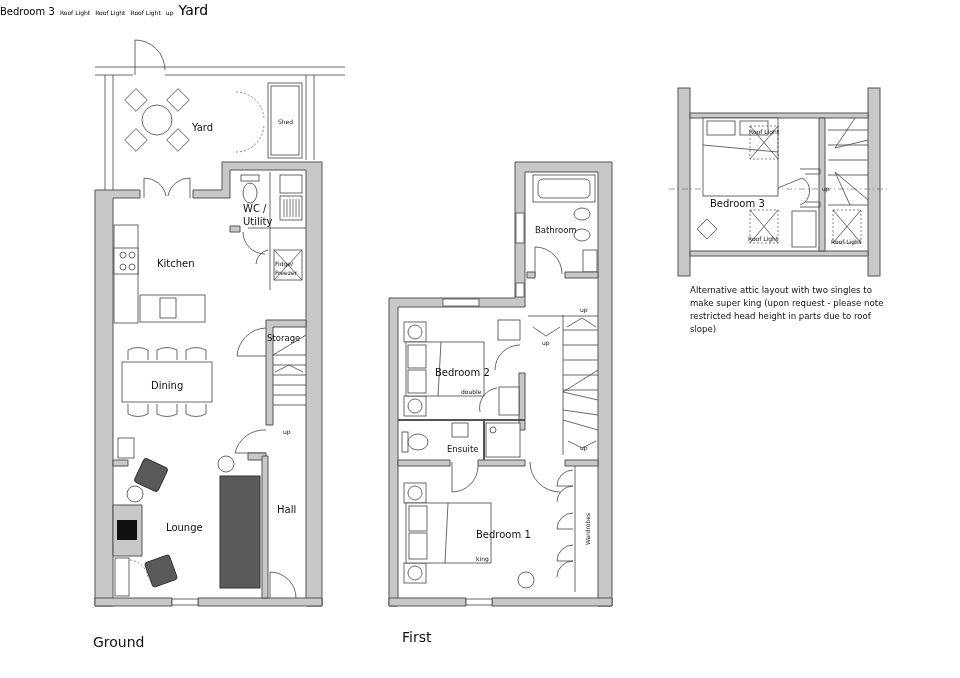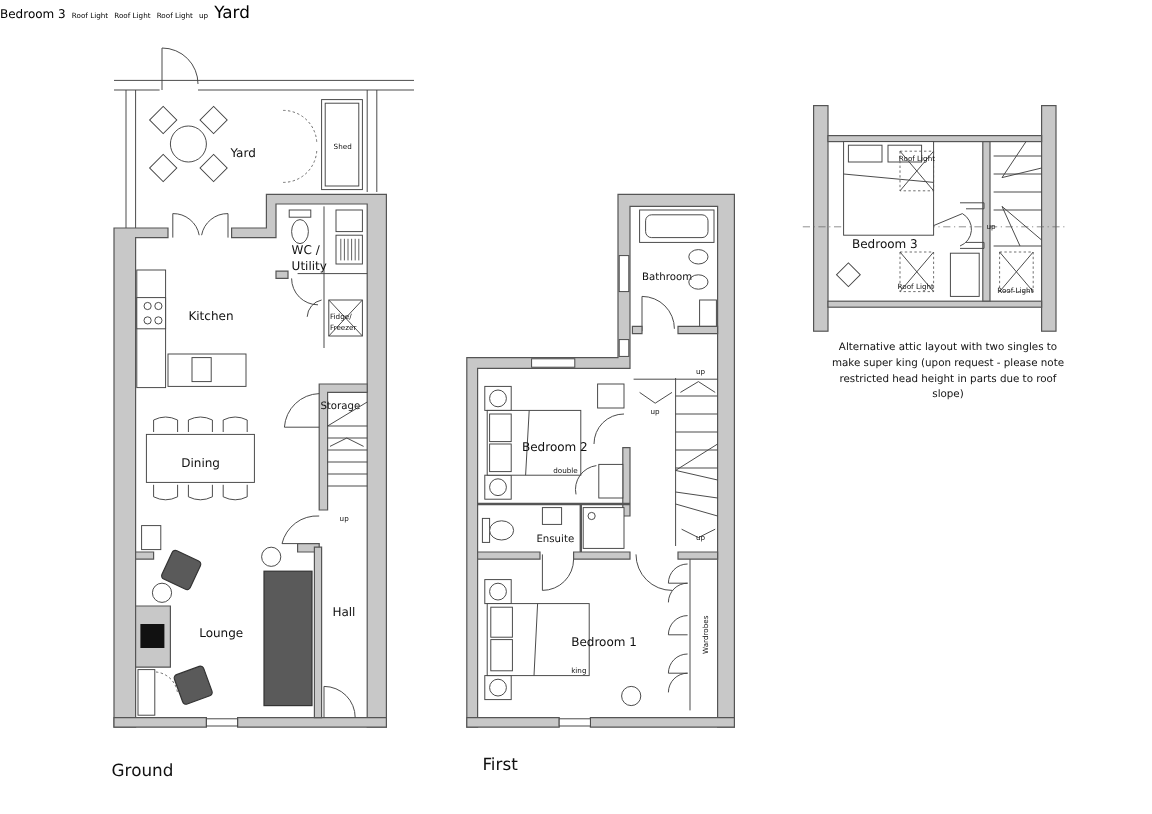--- a/index.html
+++ b/index.html
@@ -9,21 +9,21 @@
   .wall { fill:#c8c8c8; stroke:#555; stroke-width:1; }
   .thin { fill:none; stroke:#444; stroke-width:0.8; }
   .thinf { fill:#fff; stroke:#444; stroke-width:0.8; }
   .dash { fill:none; stroke:#555; stroke-width:0.7; stroke-dasharray:2 2; }
   .cl { fill:none; stroke:#666; stroke-width:0.6; stroke-dasharray:6 3 1 3; }
   .dark { fill:#5a5a5a; stroke:#333; stroke-width:1; }
   .lbl { font-family:"DejaVu Sans", sans-serif; font-size:10px; fill:#111; }
   .sm { font-family:"DejaVu Sans", sans-serif; font-size:6px; fill:#111; }
   .title { font-family:"DejaVu Sans", sans-serif; font-size:14px; fill:#111; }
   .note { position:absolute; left:690px; top:284px; width:200px;
-          font-family:"DejaVu Sans", sans-serif; font-size:8.6px; line-height:13px; color:#111;text-align:center; }
+          font-family:"DejaVu Sans", sans-serif; font-size:8.6px; line-height:13px; color:#111; }
 </style>
 </head>
 <body>
 
 
 
 <svg width="960" height="678" viewBox="0 0 960 678">
 
   <g>
 

